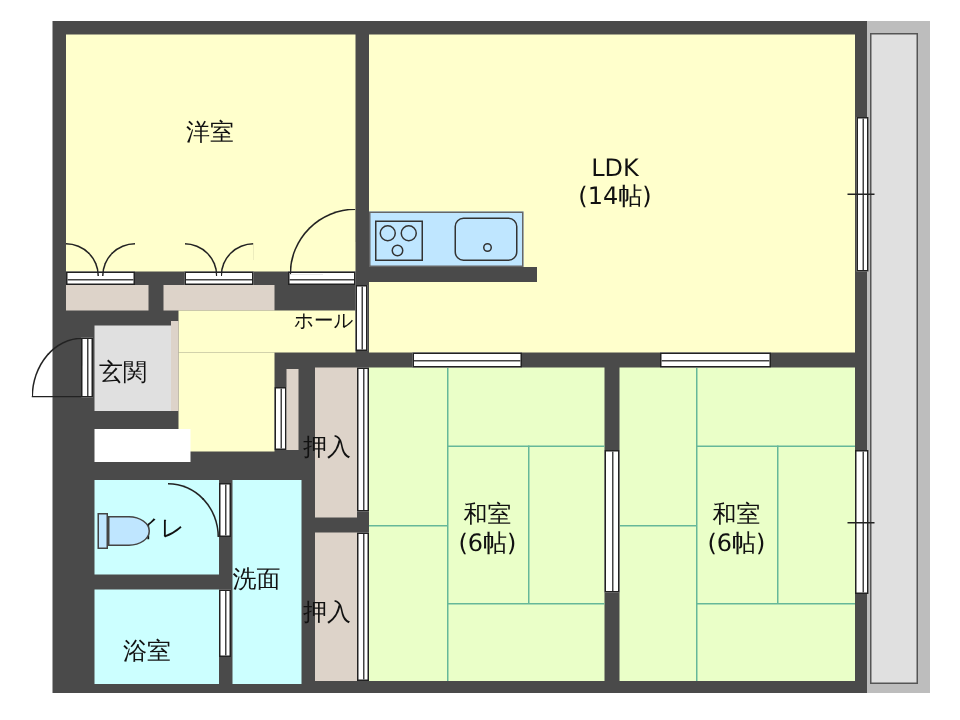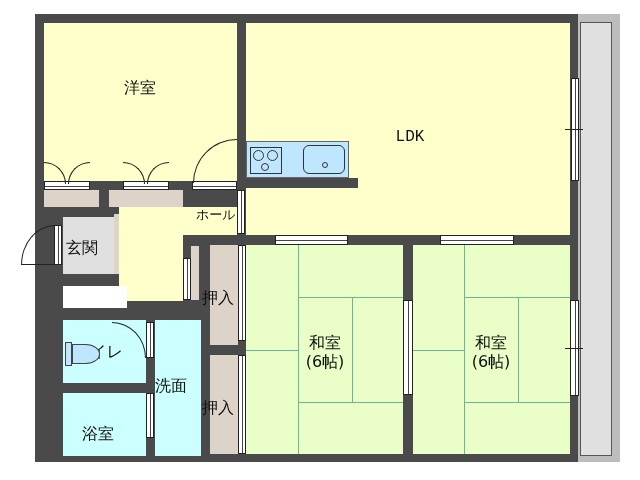--- a/index.html
+++ b/index.html
@@ -36,22 +36,23 @@
 </div>
 
 <div class="abs win-h" style="left:44px;top:181px;width:46px;height:9px;"></div>
 <div class="abs win-h" style="left:123px;top:181px;width:46px;height:9px;"></div>
 <div class="abs" style="left:44px;top:162px;width:22px;height:22px;border-top:1px solid #222;border-right:1px solid #222;border-top-right-radius:22px;"></div>
 <div class="abs" style="left:68px;top:162px;width:22px;height:22px;border-top:1px solid #222;border-left:1px solid #222;border-top-left-radius:22px;"></div>
 <div class="abs" style="left:123px;top:162px;width:22px;height:22px;border-top:1px solid #222;border-right:1px solid #222;border-top-right-radius:22px;"></div>
 <div class="abs" style="left:147px;top:162px;width:22px;height:22px;border-top:1px solid #222;border-left:1px solid #222;border-top-left-radius:22px;"></div>
 
 <div class="abs yellow" style="left:246px;top:23px;width:324px;height:212px;"></div>
-<div class="label" style="left:370px;top:128px;width:80px;font-family:Liberation Mono, monospace;">
+<div class="label" style="left:370px;top:102px;width:80px;">
   <div>LDK</div>
+  <div>(14帖)</div>
 </div>
 
 <div class="abs" style="left:246px;top:141px;width:103px;height:37px;background:#bfe6ff;border:1px solid #666;"></div>
 <div class="abs wall" style="left:246px;top:178px;width:112px;height:10px;"></div>
 <div class="abs" style="left:250px;top:147px;width:32px;height:27px;border:1px solid #333;background:#bfe6ff;">
   <div class="abs" style="left:2px;top:2px;width:11px;height:11px;border:1px solid #333;border-radius:50%;"></div>
   <div class="abs" style="left:16px;top:2px;width:11px;height:11px;border:1px solid #333;border-radius:50%;"></div>
   <div class="abs" style="left:10px;top:15px;width:8px;height:8px;border:1px solid #333;border-radius:50%;"></div>
 </div>
 <div class="abs" style="left:303px;top:145px;width:42px;height:29px;border:1px solid #333;border-radius:6px;">

